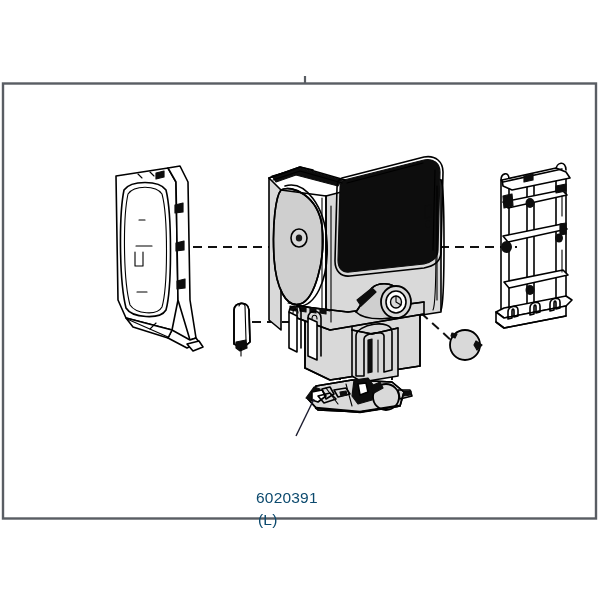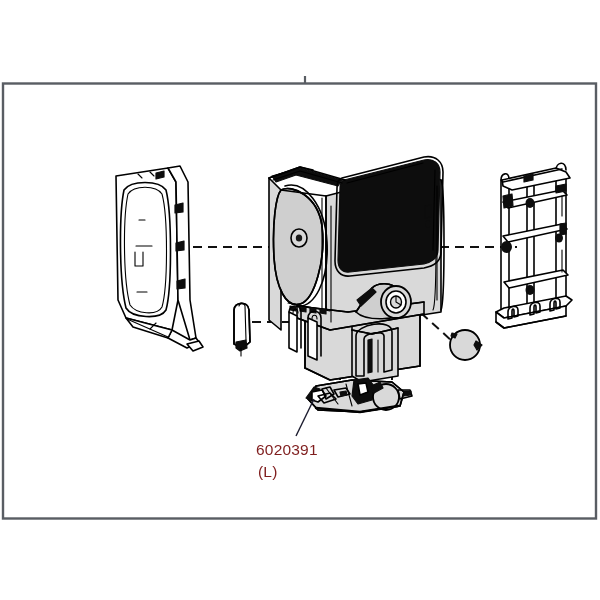--- a/index.html
+++ b/index.html
@@ -1,21 +1,21 @@
 <!DOCTYPE html>
 <html><head>
 <meta charset="utf-8">
 <style>
   html,body{margin:0;padding:0;background:#ffffff;}
   body{width:600px;height:600px;overflow:hidden;
        font-family:"Liberation Sans","DejaVu Sans",sans-serif;}
   #stage{position:relative;width:600px;height:600px;background:#ffffff;}
   #diagram{position:absolute;left:0;top:0;width:600px;height:600px;}
-  .lbl{position:absolute;color:#7f1d1d;font-size:15.5px;letter-spacing:.2px;
-       white-space:nowrap;}
+  .lbl{position:absolute;color:#0c4a6e;font-size:15.5px;letter-spacing:.2px;
+       white-space:nowrap;margin-top:48px;}
   #lbl-part{left:256px;top:441px;}
   #lbl-side{left:258px;top:463px;}
 </style>
 </head>
 <body>
 
 <div id="stage">
 
   <svg id="diagram" viewBox="0 0 600 600">
     <defs>

